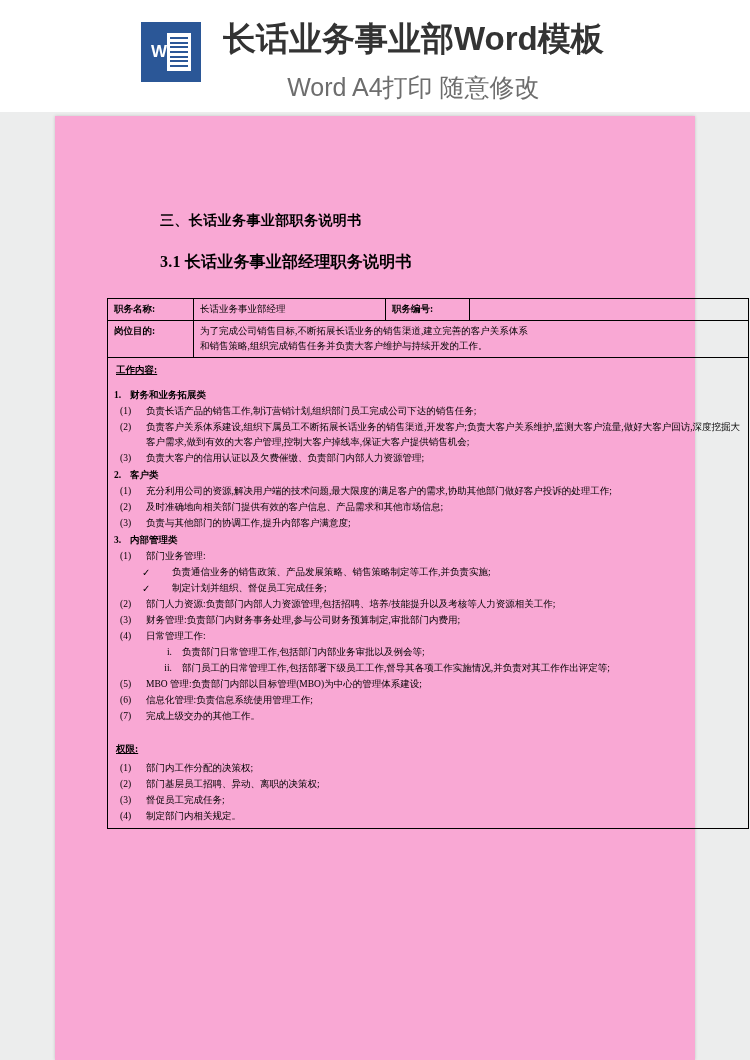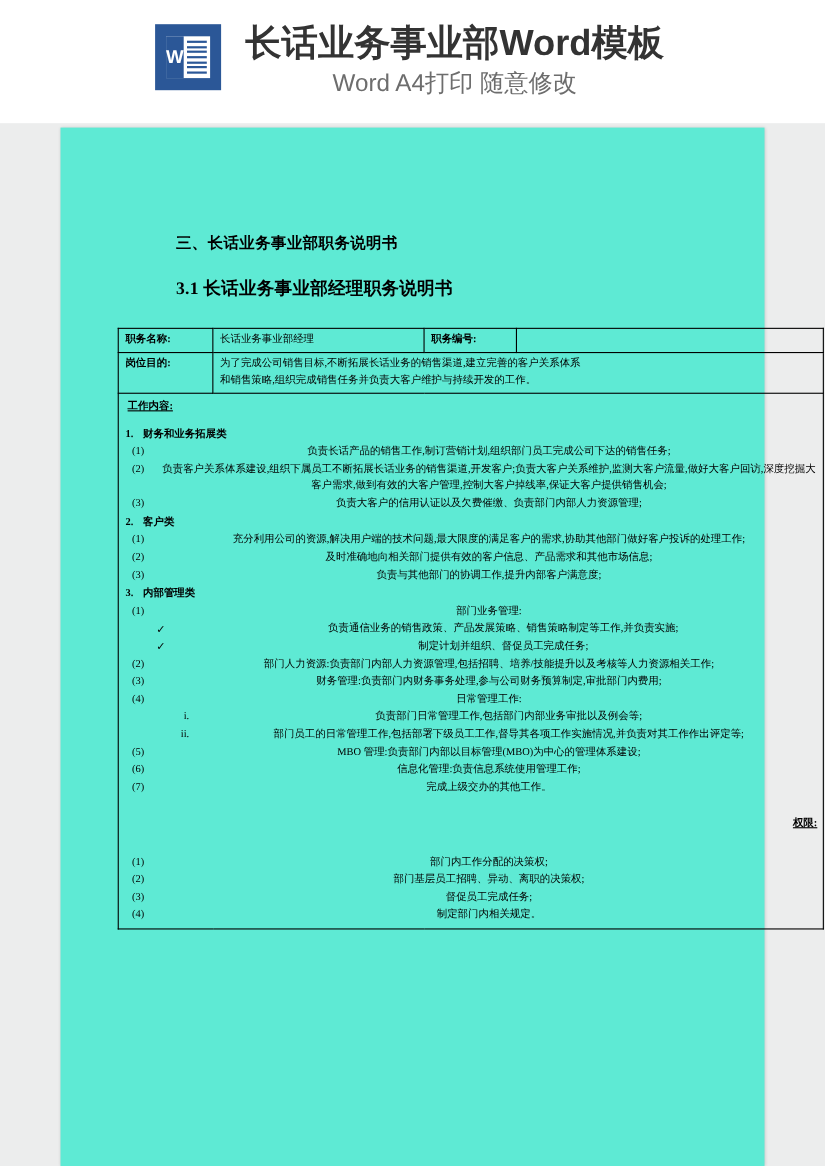--- a/index.html
+++ b/index.html
@@ -41,32 +41,32 @@
   }
   .word-logo .doc .lines i{display:block;height:2px;background:#2b5797;width:100%;}
   .banner-text{margin-left:22px;}
   .banner-title{
     font-family:"Liberation Sans","DejaVu Sans",sans-serif;
     font-size:33px;font-weight:bold;color:#333333;line-height:42px;
     letter-spacing:0px;white-space:nowrap;
   }
   .banner-sub{
     font-family:"Liberation Sans","DejaVu Sans",sans-serif;
-    font-size:22px;color:#6d6d6d;line-height:26px;margin-top:3px;
+    font-size:25px;color:#6d6d6d;line-height:26px;margin-top:14px;
     text-align:center;white-space:nowrap;
   }
 
   
   .stage{
     position:absolute;left:0;top:112px;width:750px;height:948px;
     background:#eceded;
   }
   .page{
     position:absolute;left:55px;top:4px;width:640px;height:944px;
-    background:#5eead4;
+    background:#f9a8d4;
     box-shadow:0 0 3px rgba(0,0,0,0.18);
   }
 
   
   .doc-body{position:absolute;left:0;top:0;width:640px;}
   .h1{
     position:absolute;left:105px;top:96px;
     font-family:"Liberation Sans","DejaVu Sans",sans-serif;
     font-size:14px;font-weight:bold;color:#000000;letter-spacing:.4px;
     white-space:nowrap;
@@ -100,28 +100,28 @@
   
   td.content-cell{padding:4px 10px 8px 10px;}
   .sec-label{font-weight:bold;text-decoration:underline;margin:2px 0 10px 2px;}
   .grp{margin:0 0 2px 0;}
   .grp-title{font-weight:bold;margin:0 0 1px 0;}
   .grp-title .num{display:inline-block;width:16px;}
   .li{
     display:flex;margin:0 0 1px 0;line-height:15px;
   }
   .li .mk{flex:0 0 auto;width:26px;text-align:left;padding-left:6px;}
-  .li .tx{flex:1 1 auto;text-align:center;}
+  .li .tx{flex:1 1 auto;}
   .li.ind2{padding-left:22px;}
   .li.ind2 .mk{width:30px;text-align:left;}
   .li.roman{padding-left:8px;}
   .li.roman .mk{width:44px;text-align:right;padding-right:10px;}
   .chk{font-size:10px;}
   .spacer{height:12px;}
-  .auth-label{font-weight:bold;text-decoration:underline;margin:4px 0 20px 2px;text-align:right;}
+  .auth-label{font-weight:bold;text-decoration:underline;margin:4px 0 4px 2px;}
 </style>
 </head>
 <body>
 
 <div class="canvas">
 
   <div class="banner">
     <div class="banner-inner">
       <div class="word-logo">
         <div class="doc">

